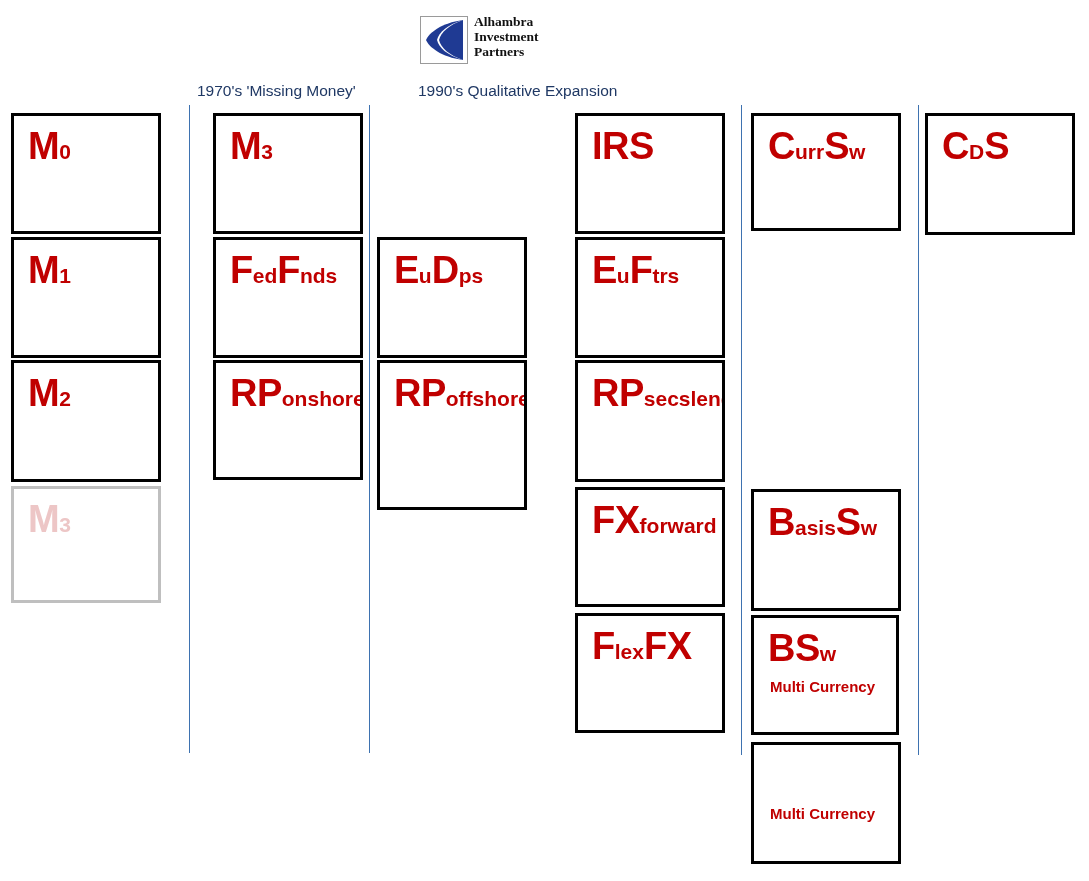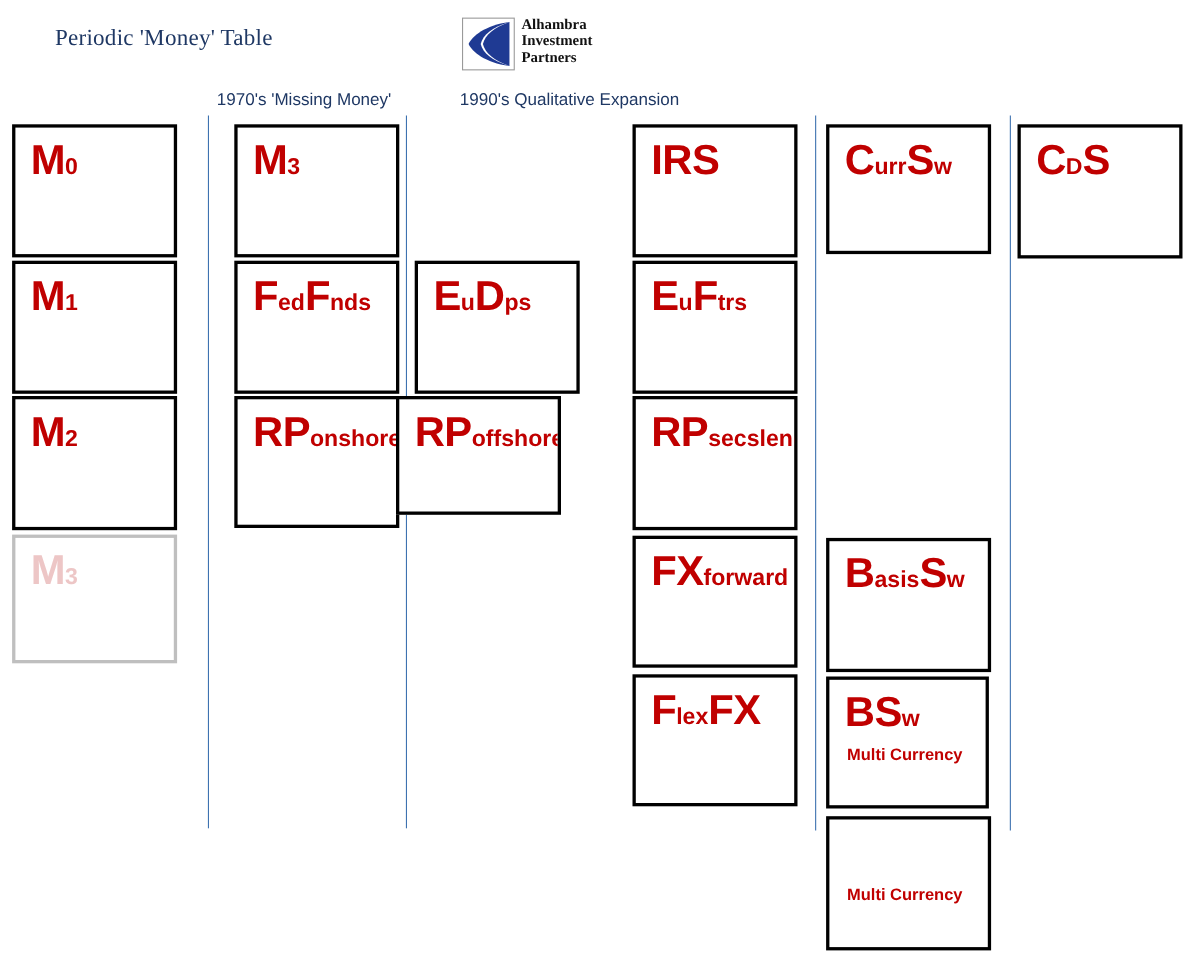--- a/index.html
+++ b/index.html
@@ -119,21 +119,20 @@
     font-weight: bold;
     font-size: 15px;
     white-space: nowrap;
   }
 </style>
 </head>
 <body>
 
 <div id="page">
 
-  <div id="title">Periodic 'Money' Table</div>
 
   <div id="logo">
     <div id="logo-mark">
       <svg width="46" height="46" viewBox="0 0 46 46" xmlns="http://www.w3.org/2000/svg">
         <path d="M42 3 L42 43 C20 40 8 30 5 23 C8 16 20 6 42 3 Z" fill="#1F3A93"></path>
         <path d="M42 3 C26 8 18 15 16 23 C18 31 26 38 42 43 L42 3 Z" fill="#ffffff"></path>
         <path d="M42 3 L42 43 C28 38 20 31 18 23 C20 15 28 8 42 3 Z" fill="#1F3A93"></path>
       </svg>
     </div>
     <div id="logo-text">
@@ -176,21 +175,21 @@
           <div class="cell-label"><span>F</span><span class="sub">ed</span><span>F</span><span class="sub">nds</span></div>
         </div>
         <div class="cell" style="left: 213px; top: 360px; width: 150px; height: 120px;">
           <div class="cell-label"><span>RP</span><span class="sub">onshore</span></div>
         </div>
       </div>
       <div class="column">
         <div class="cell" style="left: 377px; top: 237px; width: 150px; height: 121px;">
           <div class="cell-label"><span>E</span><span class="sub">u</span><span>D</span><span class="sub">ps</span></div>
         </div>
-        <div class="cell" style="left: 360px; top: 360px; width: 150px; height: 108px;">
+        <div class="cell" style="left: 377px; top: 360px; width: 150px; height: 150px;">
           <div class="cell-label"><span>RP</span><span class="sub">offshore</span></div>
         </div>
       </div>
       <div class="column">
         <div class="cell" style="left: 575px; top: 113px; width: 150px; height: 121px;">
           <div class="cell-label"><span>IRS</span></div>
         </div>
         <div class="cell" style="left: 575px; top: 237px; width: 150px; height: 121px;">
           <div class="cell-label"><span>E</span><span class="sub">u</span><span>F</span><span class="sub">trs</span></div>
         </div>

